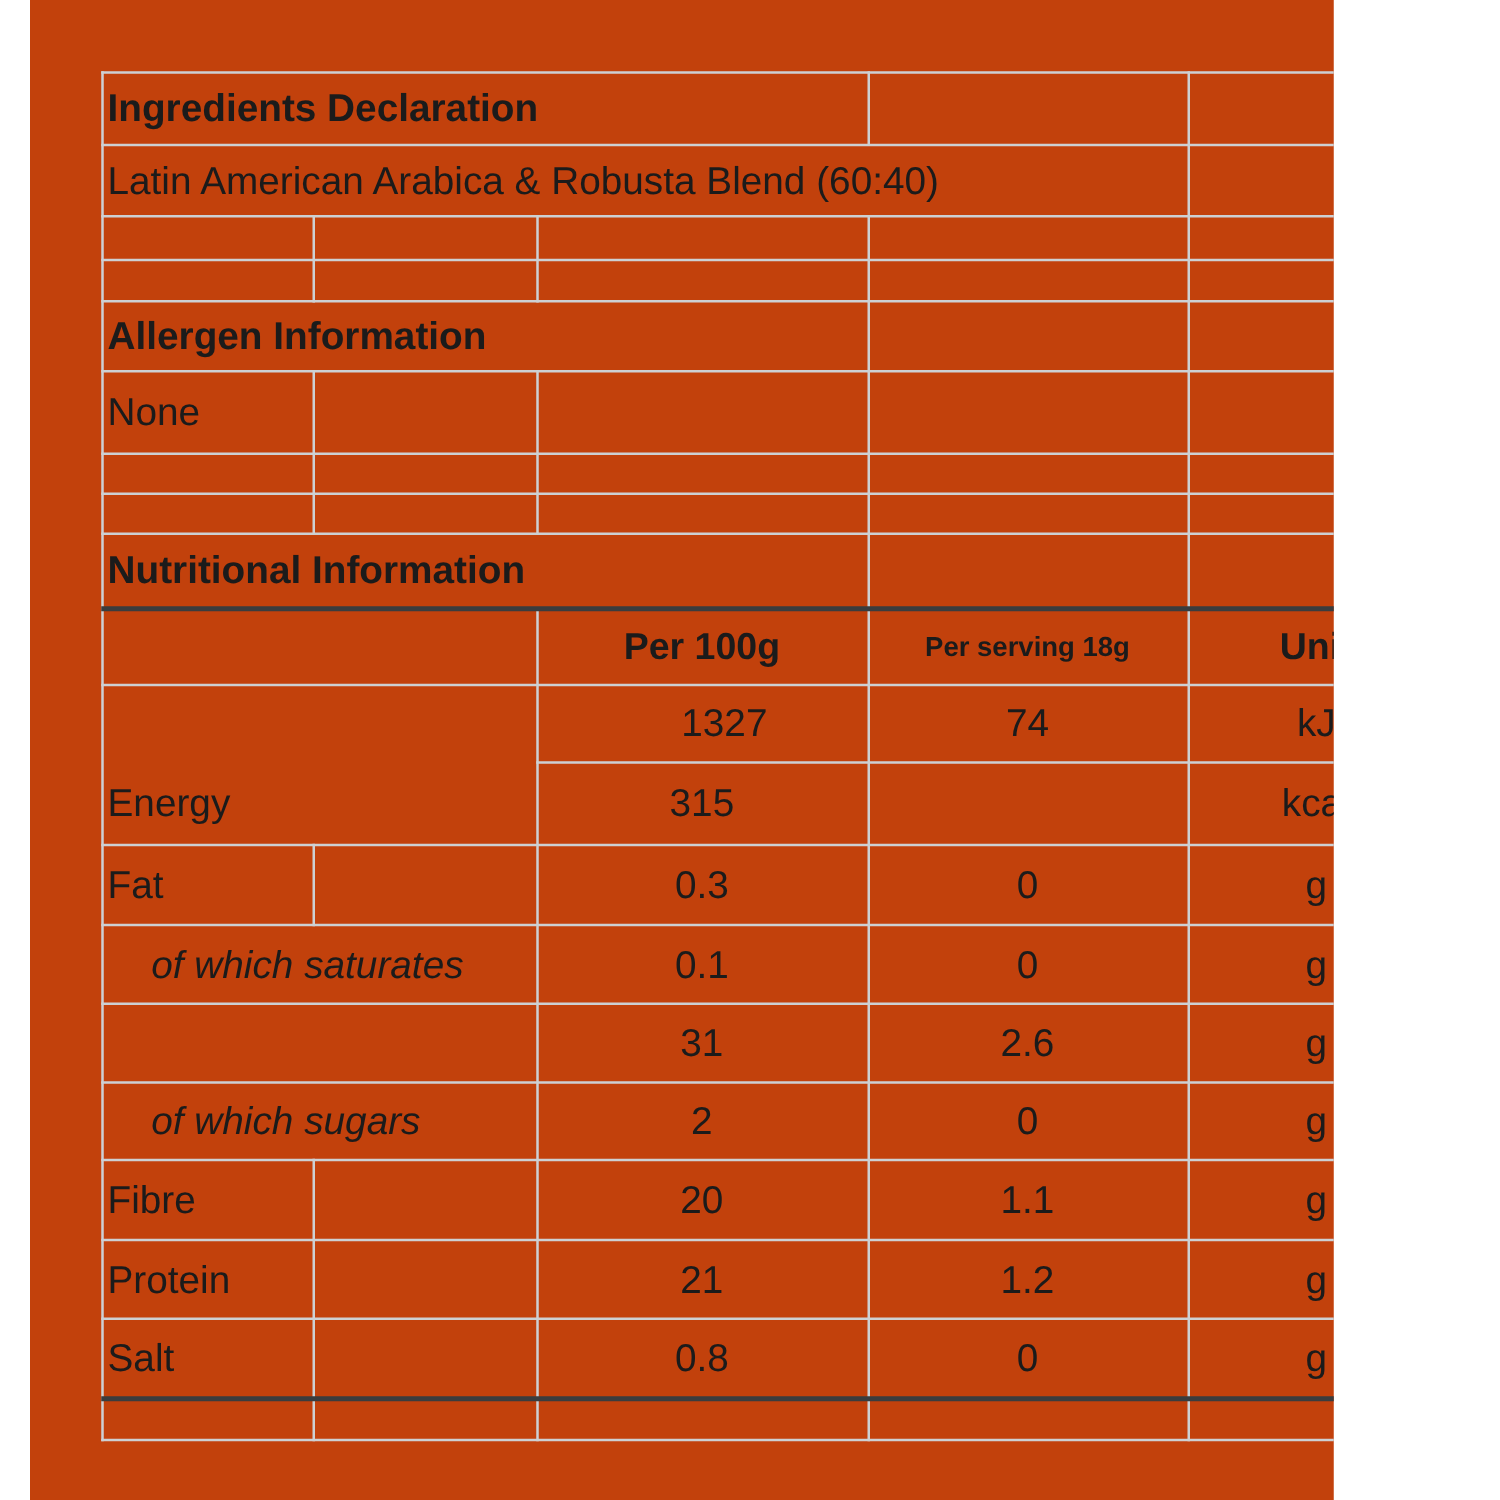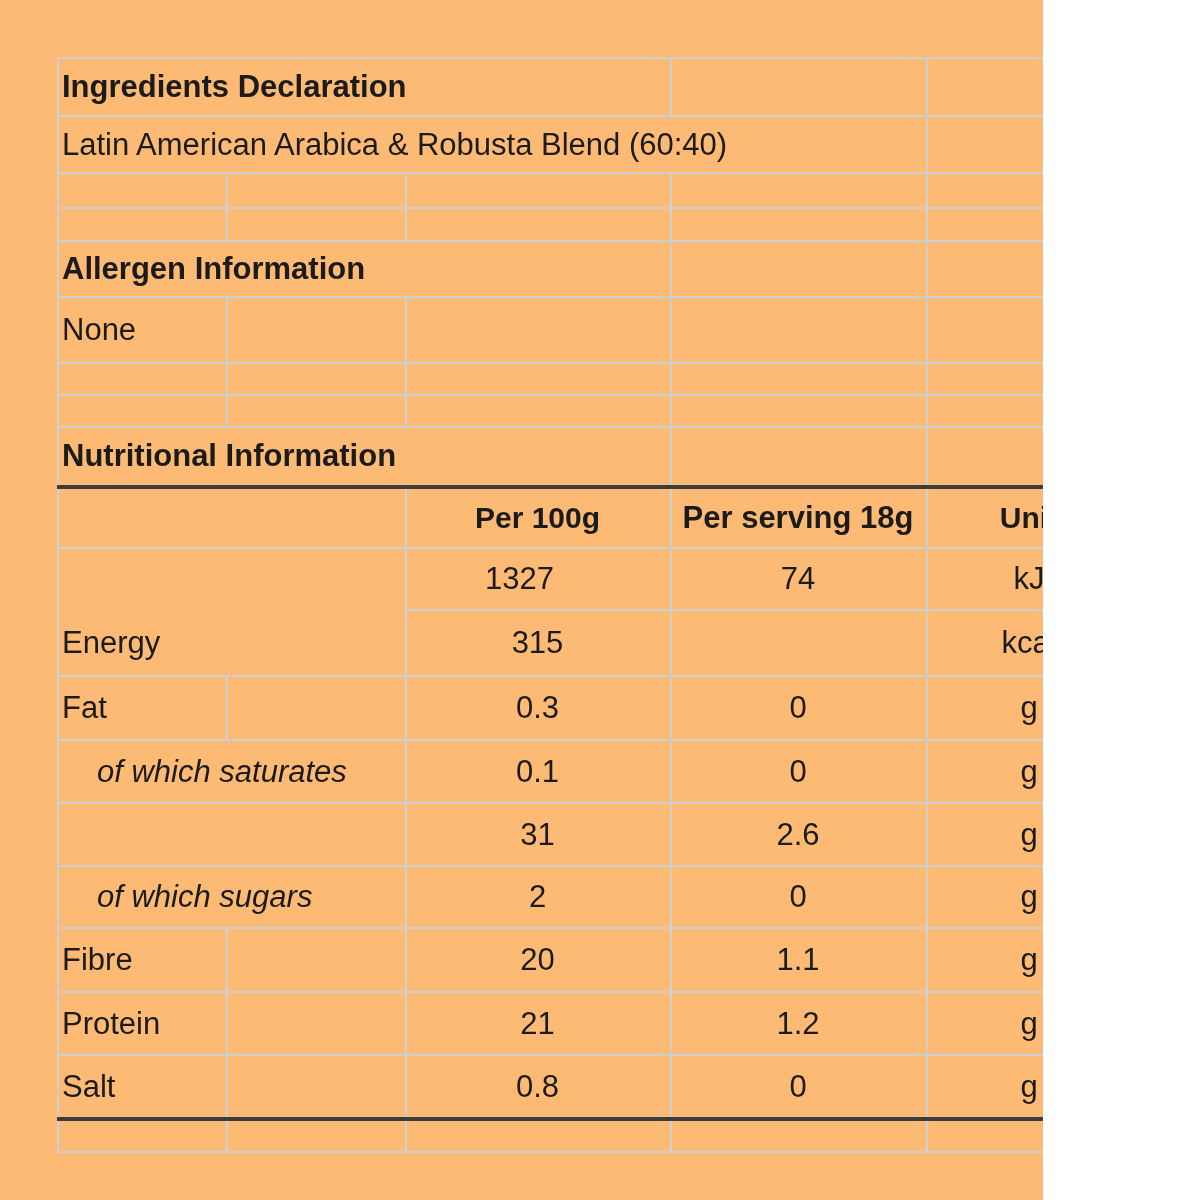--- a/index.html
+++ b/index.html
@@ -5,24 +5,25 @@
   html, body {
     margin: 0;
     padding: 0;
     background: #ffffff;
     font-family: "Liberation Sans", sans-serif;
   }
   .sheet {
     position: relative;
     width: 1043px;
     height: 1200px;
-    background: #fdba74;
+    background: #c2410c;
     overflow: hidden;
     color: #1b1b1b;
     filter: blur(0.3px);
+    margin-left: 24px;
   }
   
   .gh {
     position: absolute;
     height: 2px;
     background: #cdd0d3;
   }
   .gv {
     position: absolute;
     width: 2px;
@@ -42,21 +43,21 @@
     font-size: 31px;
     color: #1b1b1b;
   }
   .cell.num {
     justify-content: center;
     text-align: right;
   }
   .bold   { font-weight: bold; }
   .italic { font-style: italic; }
   .hdr    { font-size: 30px; font-weight: bold; }
-  .hdr-sm { font-size: 31px; font-weight: bold; }
+  .hdr-sm { font-size: 22px; font-weight: bold; }
 </style>
 </head>
 <body>
 
 <div class="sheet">
 
   <div class="gh" style="left:57px;top:57px;width:1077px"></div>
   <div class="gh" style="left:57px;top:115px;width:1077px"></div>
   <div class="gh" style="left:57px;top:172px;width:1077px"></div>
   <div class="gh" style="left:57px;top:207px;width:1077px"></div>
@@ -99,21 +100,21 @@
 
   <div class="cell bold" style="left:62px;top:241px;height:56px">Allergen Information</div>
   <div class="cell" style="left:62px;top:297px;height:66px">None</div>
 
   <div class="cell bold" style="left:62px;top:427px;height:58px">Nutritional Information</div>
 
   <div class="cell num hdr" style="left:407px;top:489px;width:261px;height:58px">Per 100g</div>
   <div class="cell num hdr-sm" style="left:672px;top:489px;width:252px;height:58px">Per serving 18g</div>
   <div class="cell num hdr" style="left:928px;top:489px;width:202px;height:58px">Unit</div>
 
-  <div class="cell num" style="left:389px;top:549px;width:261px;height:60px">1327</div>
+  <div class="cell num" style="left:425px;top:549px;width:261px;height:60px">1327</div>
   <div class="cell num" style="left:672px;top:549px;width:252px;height:60px">74</div>
   <div class="cell num" style="left:928px;top:549px;width:202px;height:60px">kJ</div>
 
   <div class="cell" style="left:62px;top:611px;width:340px;height:64px">Energy</div>
   <div class="cell num" style="left:407px;top:611px;width:261px;height:64px">315</div>
   <div class="cell num" style="left:928px;top:611px;width:202px;height:64px">kcal</div>
 
   <div class="cell" style="left:62px;top:677px;width:340px;height:62px">Fat</div>
   <div class="cell num" style="left:407px;top:677px;width:261px;height:62px">0.3</div>
   <div class="cell num" style="left:672px;top:677px;width:252px;height:62px">0</div>

